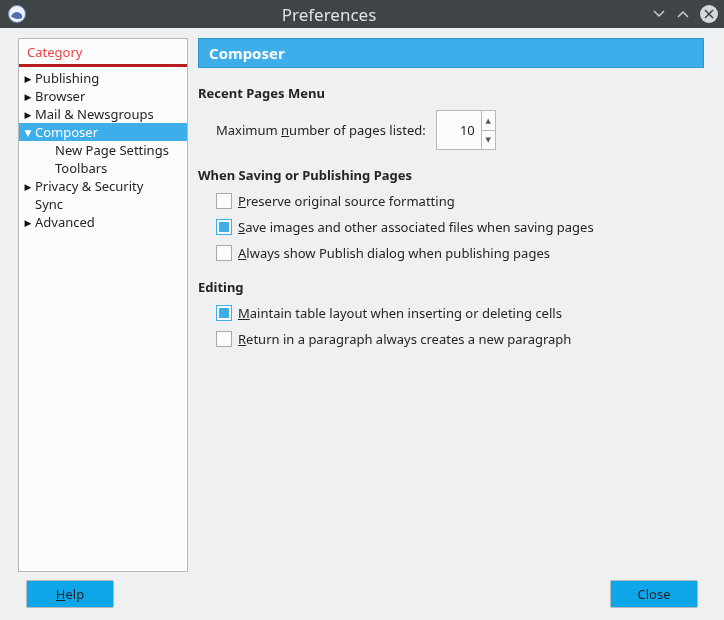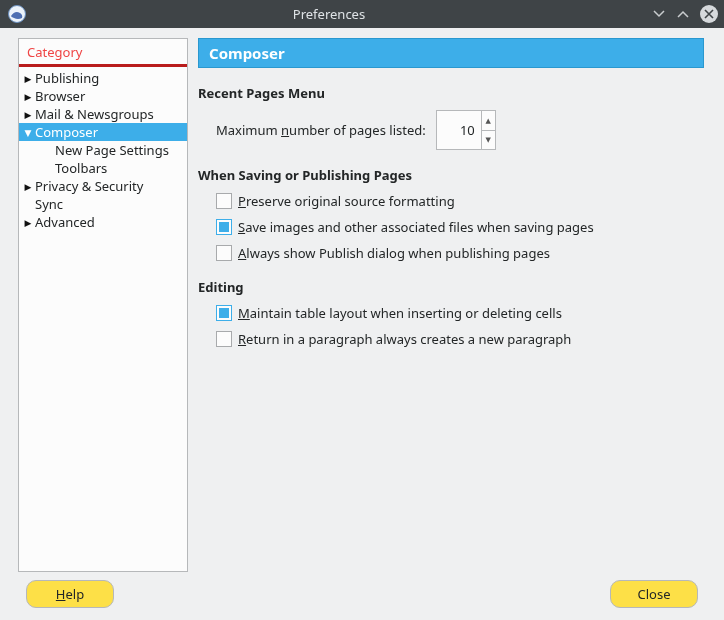--- a/index.html
+++ b/index.html
@@ -24,21 +24,21 @@
     padding: 0 6px 0 8px;
   }
   .titlebar .app-icon {
     width: 18px; height: 18px;
     margin-right: 8px;
     display: flex; align-items: center; justify-content: center;
   }
   .titlebar .title {
     flex: 1;
     text-align: center;
-    font-size: 13px;
+    font-size: 17px;
     color: #dfe3e6;
     margin-left: -28px; 
   }
   .titlebar .win-buttons {
     display: flex;
     gap: 10px;
     align-items: center;
   }
   .titlebar .win-buttons .chev {
     width: 14px; height: 14px;
@@ -206,25 +206,25 @@
   
   .mn { text-decoration: underline; }
 
   
   .footer-btn {
     position: absolute;
     bottom: 12px;
     height: 28px;
     width: 88px;
     border: 1px solid #b6b8ba;
-    background: #fde047;
-    display: flex; align-items: center; justify-content: center;
-    font-size: 13px;
-    cursor: default;
-    border-radius: 10px;
+    background: #0ea5e9;
+    display: flex; align-items: center; justify-content: center;
+    font-size: 13px;
+    cursor: default;
+    border-radius: 2px;
   }
   .footer-btn.help { left: 26px; }
   .footer-btn.close { right: 26px; }
 </style>
 </head>
 <body>
 
 <div class="titlebar">
   <div class="app-icon">
     <svg width="18" height="18" viewBox="0 0 18 18">

